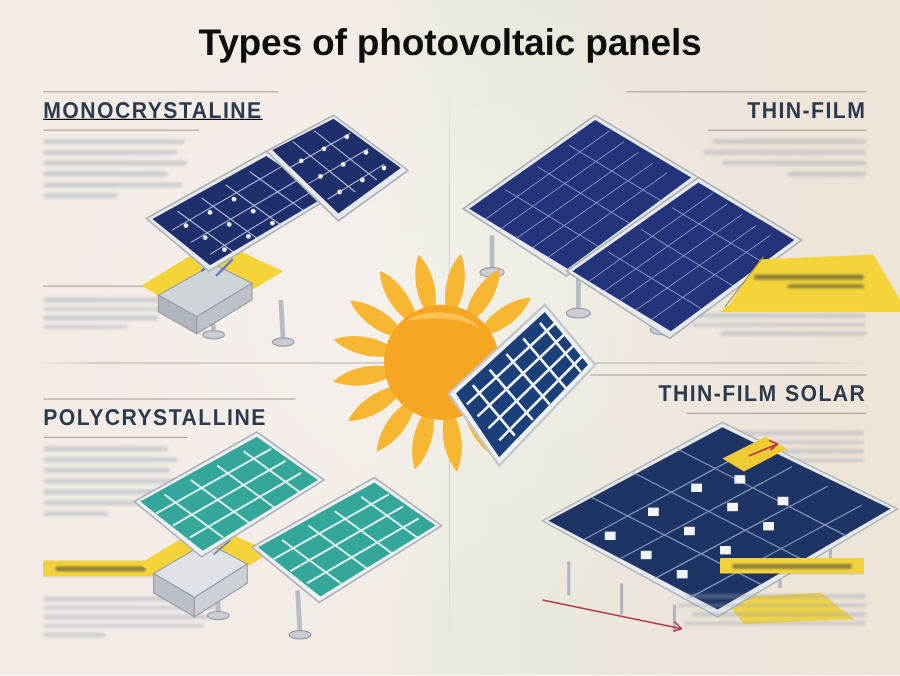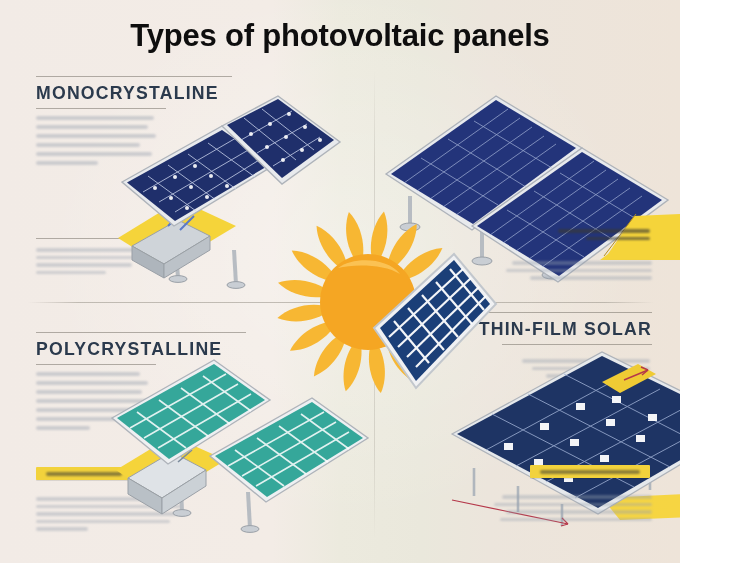--- a/index.html
+++ b/index.html
@@ -1,20 +1,20 @@
 <!DOCTYPE html>
 <html><head>
 <meta charset="utf-8">
 <style>
   html,body{margin:0;padding:0;background:#fff;}
   body{font-family:"Liberation Sans",sans-serif;}
 
   #infographic{
     position:relative;
-    width:680px;height:563px;
+    width:750px;height:563px;
     overflow:hidden;
     background:
       linear-gradient(90deg,
         #f2ebe6 0%,
         #f3ece6 40%,
         #eceade 50%,
         #eae8dc 62%,
         #ece5dc 72%,
         #eee4d9 100%);
   }
@@ -95,21 +95,21 @@
 <body>
 
 <div id="infographic">
 
   <div id="paper-grain"></div>
   <div class="v-divider"></div>
   <div class="h-divider"></div>
 
   <div class="title">Types of photovoltaic panels</div>
 
-  <div class="section" style="left:36px;top:76px;width:196px;">
+  <div class="section" style="left:36px;top:76px;width:196px;text-decoration:underline;">
     <div class="rule"></div>
     <div class="heading left">MONOCRYSTALINE</div>
     <div class="rule" style="width:130px;"></div>
     <div class="copy">
       <div class="ln" style="width:118px"></div>
       <div class="ln" style="width:112px"></div>
       <div class="ln" style="width:120px"></div>
       <div class="ln" style="width:104px"></div>
       <div class="ln" style="width:116px"></div>
       <div class="ln" style="width:62px"></div>
@@ -237,20 +237,31 @@
           <path d="M57 129 L158 58"></path>
             <path d="M70 137 L170 66"></path>
           <path d="M35 80 L112 127"></path>
             <path d="M62 61 L140 109"></path>
             <path d="M88 43 L166 90"></path>
         </g>
       </g>
     </svg>
   </div>
 
+  <div class="section" style="right:28px;top:76px;width:200px;">
+    <div class="rule"></div>
+    <div class="heading right">THIN-FILM</div>
+    <div class="rule" style="width:132px;margin-left:auto;"></div>
+    <div class="copy right">
+      <div class="ln" style="width:128px"></div>
+      <div class="ln" style="width:136px"></div>
+      <div class="ln" style="width:120px"></div>
+      <div class="ln" style="width:66px"></div>
+    </div>
+  </div>
 
   <div class="panel-wrap" style="left:600px;top:196px;">
     <svg width="150" height="64" viewBox="0 0 150 64">
       <path d="M8 58 L34 20 L128 16 L150 54 L150 64 L0 64 Z" fill="#f5d43a"></path>
       <path d="M4 60 L36 18" stroke="#b58f20" stroke-width="1" fill="none"></path>
     </svg>
   </div>
   <div class="copy mini right" style="position:absolute;right:30px;top:222px;width:112px;">
     <div class="ln" style="width:92px;background:#3a3a32;opacity:.62"></div>
     <div class="ln" style="width:64px;background:#3a3a32;opacity:.62"></div>

